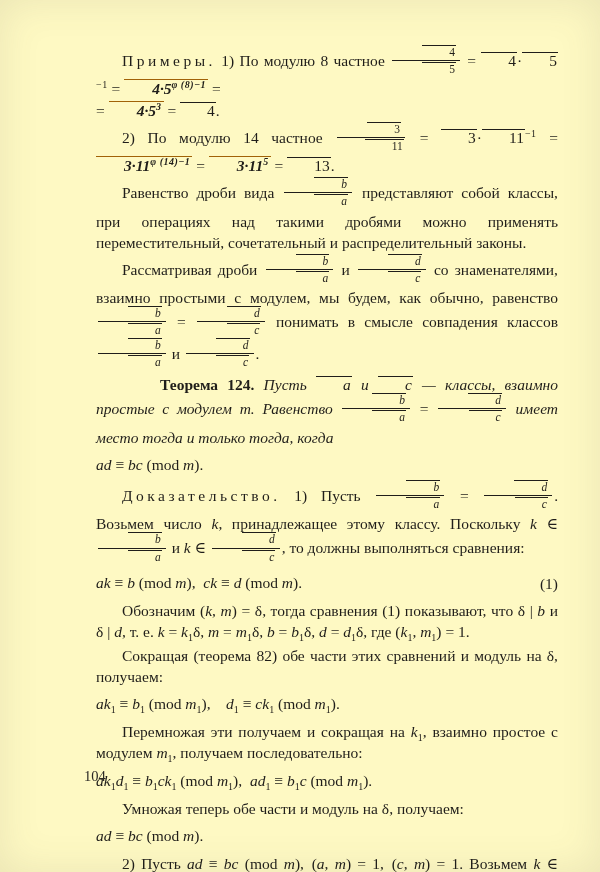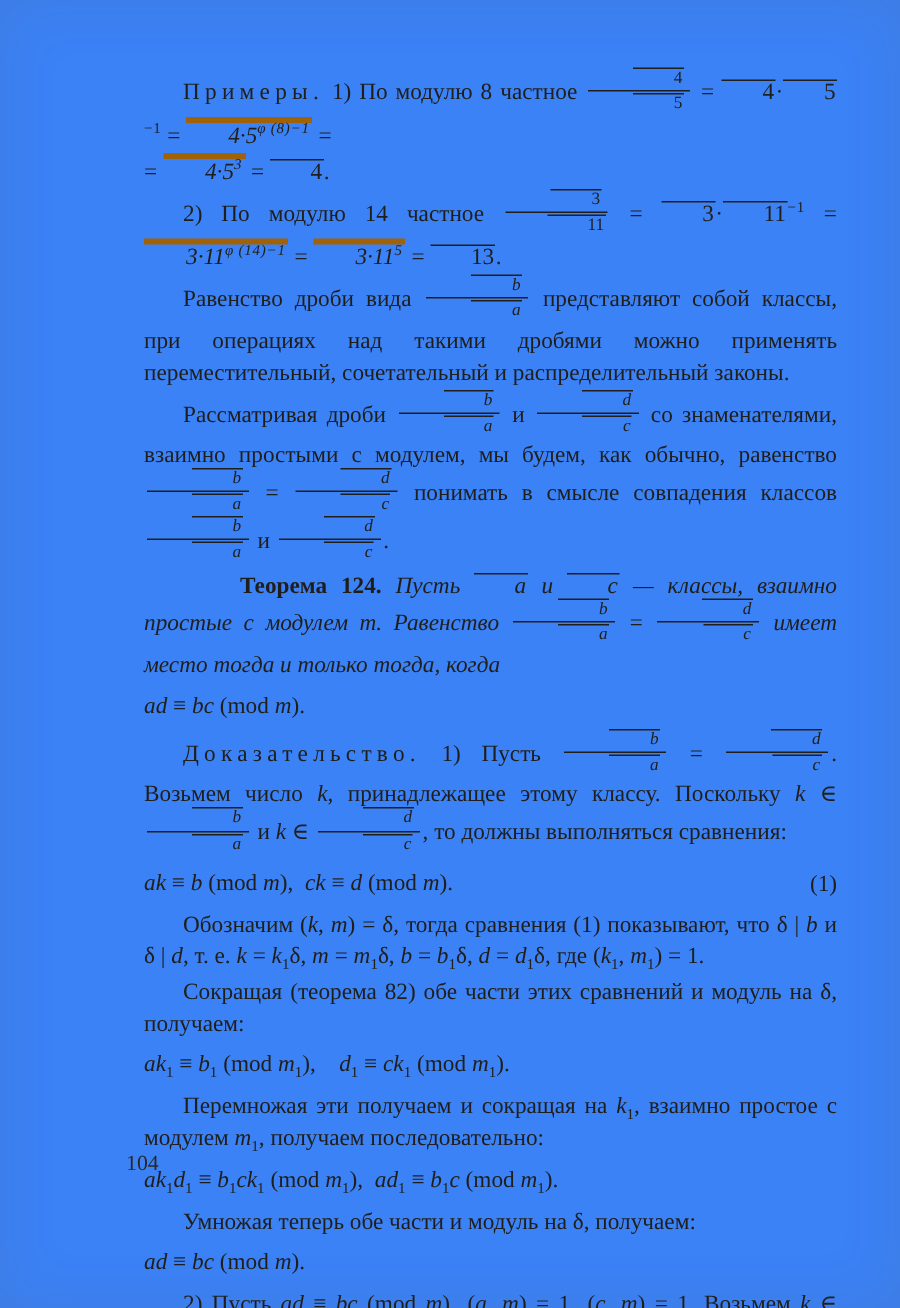--- a/index.html
+++ b/index.html
@@ -6,21 +6,21 @@
     margin: 0;
     padding: 0;
     background: #e8e7e3;
     font-family: "Liberation Serif", "DejaVu Serif", serif;
   }
   #page {
     position: relative;
     width: 600px;
     height: 872px;
     margin: 0 auto;
-    background: #3b82f6;
+    background: #fef9c3;
     color: #201e1a;
     box-sizing: border-box;
     padding: 44px 42px 0 96px;
     overflow: hidden;
     box-shadow: inset 0 0 40px rgba(90,85,70,0.12);
   }
   .para {
     font-size: 15.5px;
     line-height: 1.36;
     text-align: justify;
@@ -39,24 +39,25 @@
   .bd { font-weight: bold; margin-left: 38px; }
   .spaced { letter-spacing: 3.5px; }
   .ov {
     display: inline-block;
     border-top: 1px solid #201e1a;
     padding: 0 1px;
     line-height: 1.05;
   }
   .ovg {
     display: inline-block;
-    border-top: 4px solid #a16207;
+    border-top: 1px solid #a16207;
     padding: 0 2px;
     line-height: 1.15;
     font-style: italic;
+    font-weight: bold;
   }
   .sup { font-size: 10px; vertical-align: super; line-height: 0; letter-spacing: 0.5px; }
   .sub { font-size: 10px; vertical-align: sub; line-height: 0; }
   .frac {
     display: inline-block;
     vertical-align: middle;
     text-align: center;
     font-size: 11.5px;
     line-height: 1.15;
     margin: 0 2px;

